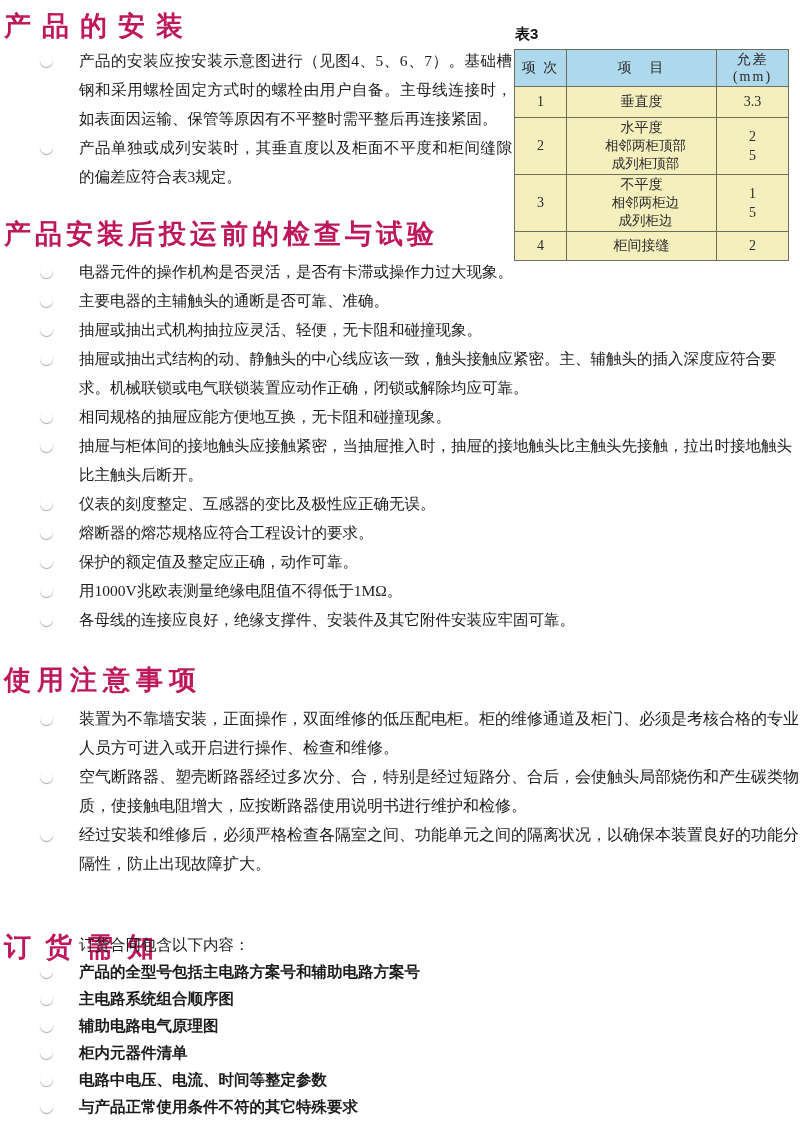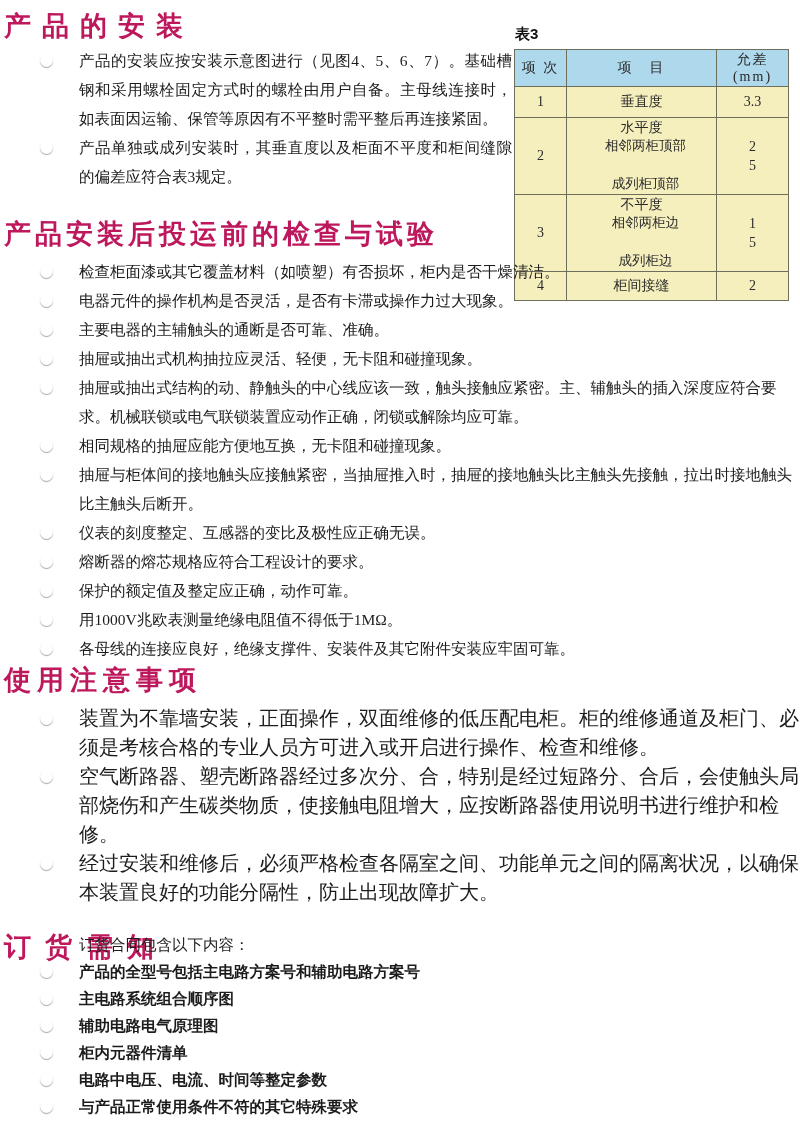--- a/index.html
+++ b/index.html
@@ -33,21 +33,21 @@
   }
   .txt { display:block; }
 
   #list1 { top:46px; width:480px; }
   #list1 .txt { width:433px; font-size:15.5px; line-height:29px; text-align:justify; }
 
   #list2 { top:257px; width:768px; }
   #list2 .txt { width:732px; font-size:15.5px; line-height:29px; }
 
   #list3 { top:704px; width:768px; }
-  #list3 .txt { width:732px; font-size:20px; line-height:29px; }
+  #list3 .txt { width:732px; font-size:16px; line-height:29px; }
 
   #sec4 { position:absolute; left:32px; top:931px; width:740px; }
   #sec4 .intro {
     padding-left:47px; font-size:15.5px; line-height:27px;
   }
   #sec4 li .txt { font-size:15.5px; line-height:27px; font-weight:bold; }
   #sec4 ul { list-style:none; }
   #sec4 li { display:flex; align-items:flex-start; }
   #sec4 .dot { margin-top:7px; }
 
@@ -66,21 +66,21 @@
   #t3tab td { background:#f5efbe; }
   col.c-no  { width:52px; }
   col.c-it  { width:150px; }
   col.c-tol { width:72px; }
   tr.r1 td { height:31px; }
   tr.r2 td, tr.r3 td { height:46px; }
   tr.r4 td { height:29px; }
   td.itemcell { text-align:left; padding-left:8px; }
   .item-flex { display:flex; align-items:center;flex-direction:column; }
   .item-main { white-space:nowrap; }
-  .subcol { display:flex; flex-direction:column; margin-left:8px; font-size:13.5px; line-height:18px;gap:20px; }
+  .subcol { display:flex; flex-direction:column; margin-left:8px; font-size:13.5px; line-height:18px; }
   .tolcol { display:flex; flex-direction:column; line-height:19px; }
 </style>
 </head>
 <body>
 
 <h2 class="sec-title" id="t1">产品的安装</h2>
 
 <div id="tablewrap">
   <div id="tablecaption">表3</div>
   <table id="t3tab">
@@ -154,24 +154,20 @@
       <span class="dot"></span>
       <span class="txt">产品单独或成列安装时，其垂直度以及柜面不平度和柜间缝隙的偏差应符合表3规定。</span>
     </li>
 </ul>
 
 <h2 class="sec-title" id="t2">产品安装后投运前的检查与试验</h2>
 
 <ul class="blist" id="list2">
   <li>
       <span class="dot"></span>
-      <span class="txt">检查柜面漆或其它覆盖材料（如喷塑）有否损坏，柜内是否干燥清洁。</span>
-    </li>
-  <li>
-      <span class="dot"></span>
       <span class="txt">电器元件的操作机构是否灵活，是否有卡滞或操作力过大现象。</span>
     </li>
   <li>
       <span class="dot"></span>
       <span class="txt">主要电器的主辅触头的通断是否可靠、准确。</span>
     </li>
   <li>
       <span class="dot"></span>
       <span class="txt">抽屉或抽出式机构抽拉应灵活、轻便，无卡阻和碰撞现象。</span>
     </li>

